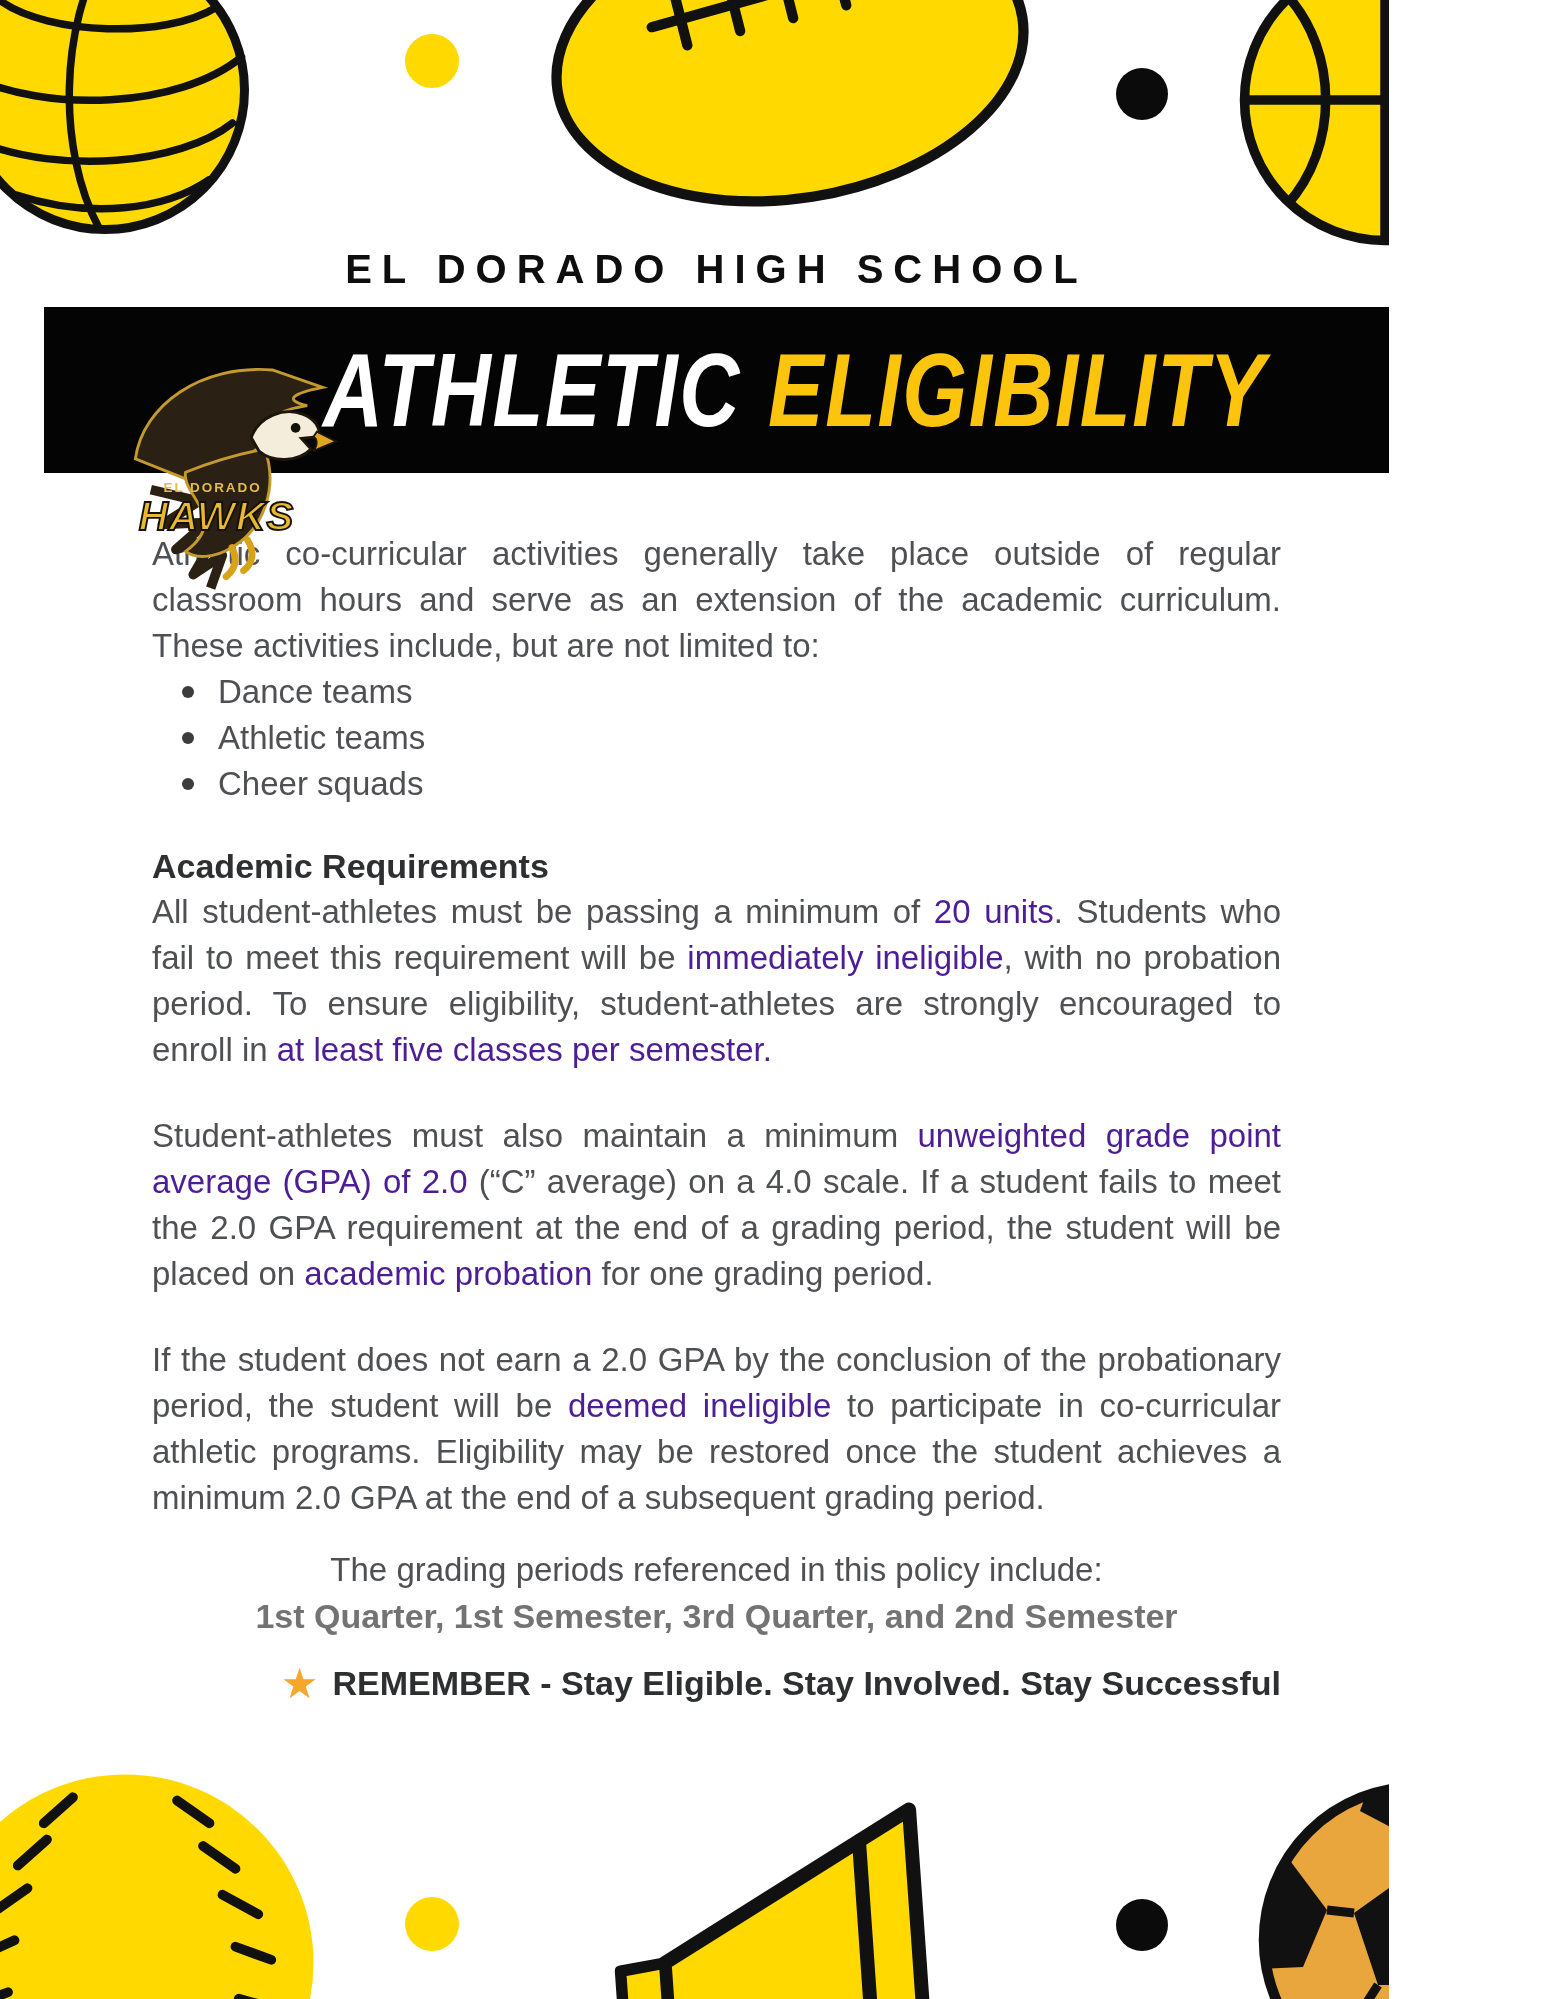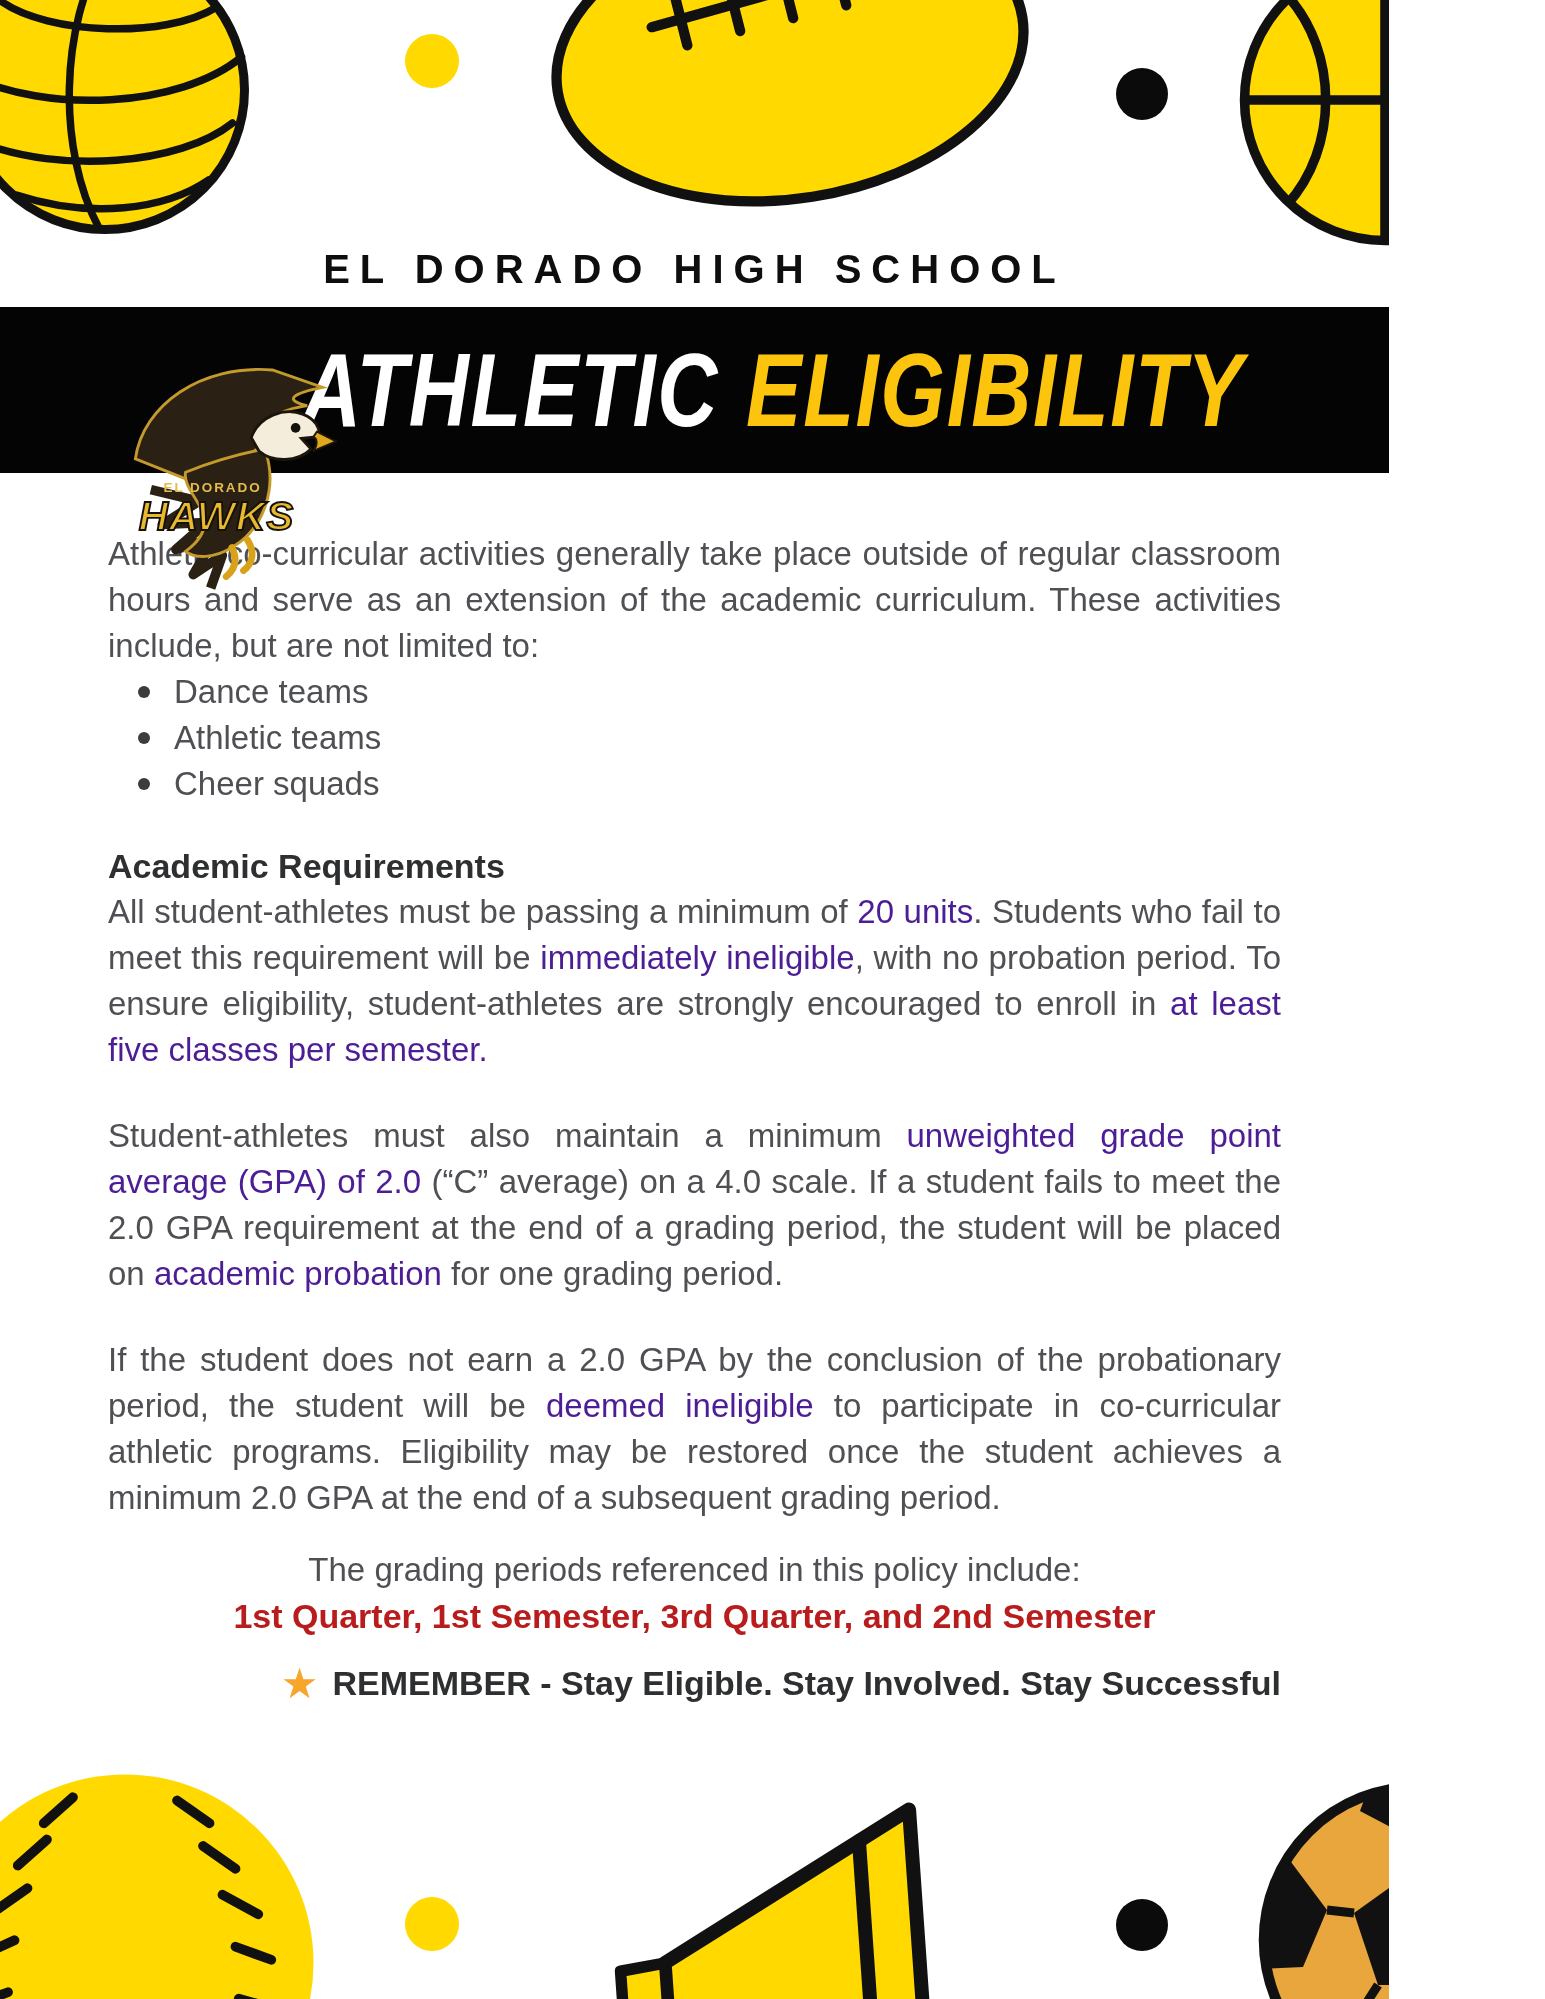--- a/index.html
+++ b/index.html
@@ -1,17 +1,17 @@
 <!DOCTYPE html>
 <html><head>
 <meta charset="utf-8">
 <style>
   * { margin:0; padding:0; box-sizing:border-box; }
   body { font-family:"Liberation Sans", sans-serif; background:#ffffff; }
-  .page { position:relative; width:1389px; height:1999px; background:#ffffff; overflow:hidden; }
+  .page { position:relative; width:1389px; height:1999px; background:#ffffff; overflow:hidden;padding-left:44px; }
 
   
   .deco { position:absolute; z-index:0; }
   .deco svg { display:block; width:100%; height:100%; }
   .volleyball  { left:-45px;  top:-60px;   width:300px; height:300px; }
   .football    { left:540px;  top:-100px;  width:500px; transform:rotate(-9deg); }
   .basketball  { left:1235px; top:-50px;   width:300px; height:300px; }
   .softball    { left:-70px;  top:1768px;  width:390px; height:390px; }
   .megaphone   { left:595px;  top:1798px;  width:420px; }
   .soccer      { left:1252px; top:1775px;  width:330px; height:330px; }
@@ -48,21 +48,21 @@
   strong { font-weight:400; color:#4c1d95; }
   .bullets { list-style:none; margin:0 28px 36px 28px; }
   .bullets li { position:relative; padding-left:38px; line-height:46px; }
   .bullets li::before {
     content:''; position:absolute; left:2px; top:17px;
     width:12px; height:12px; border-radius:50%; background:#3b3c3e;
   }
   .section-heading { font-size:34px; font-weight:700; color:#2e2f31; line-height:46px; margin:36px 0 0 0; }
   .grading { margin-top:26px; text-align:center; }
   .grading-line { line-height:46px; }
-  .grading-line.bold { font-weight:700; color:#b91c1c; font-size:34px; }
+  .grading-line.bold { font-weight:700; color:#737373; font-size:34px; }
   .reminder { margin-top:20px; text-align:right; font-size:34px; font-weight:700; color:#2e2f31; line-height:48px; }
   .star { color:#F5A62B; font-size:42px; font-weight:400; margin-right:14px; vertical-align:-3px; }
 </style>
 </head>
 <body>
 
 <div class="page">
 
   <div class="deco volleyball">
     <svg viewBox="0 0 200 200">

